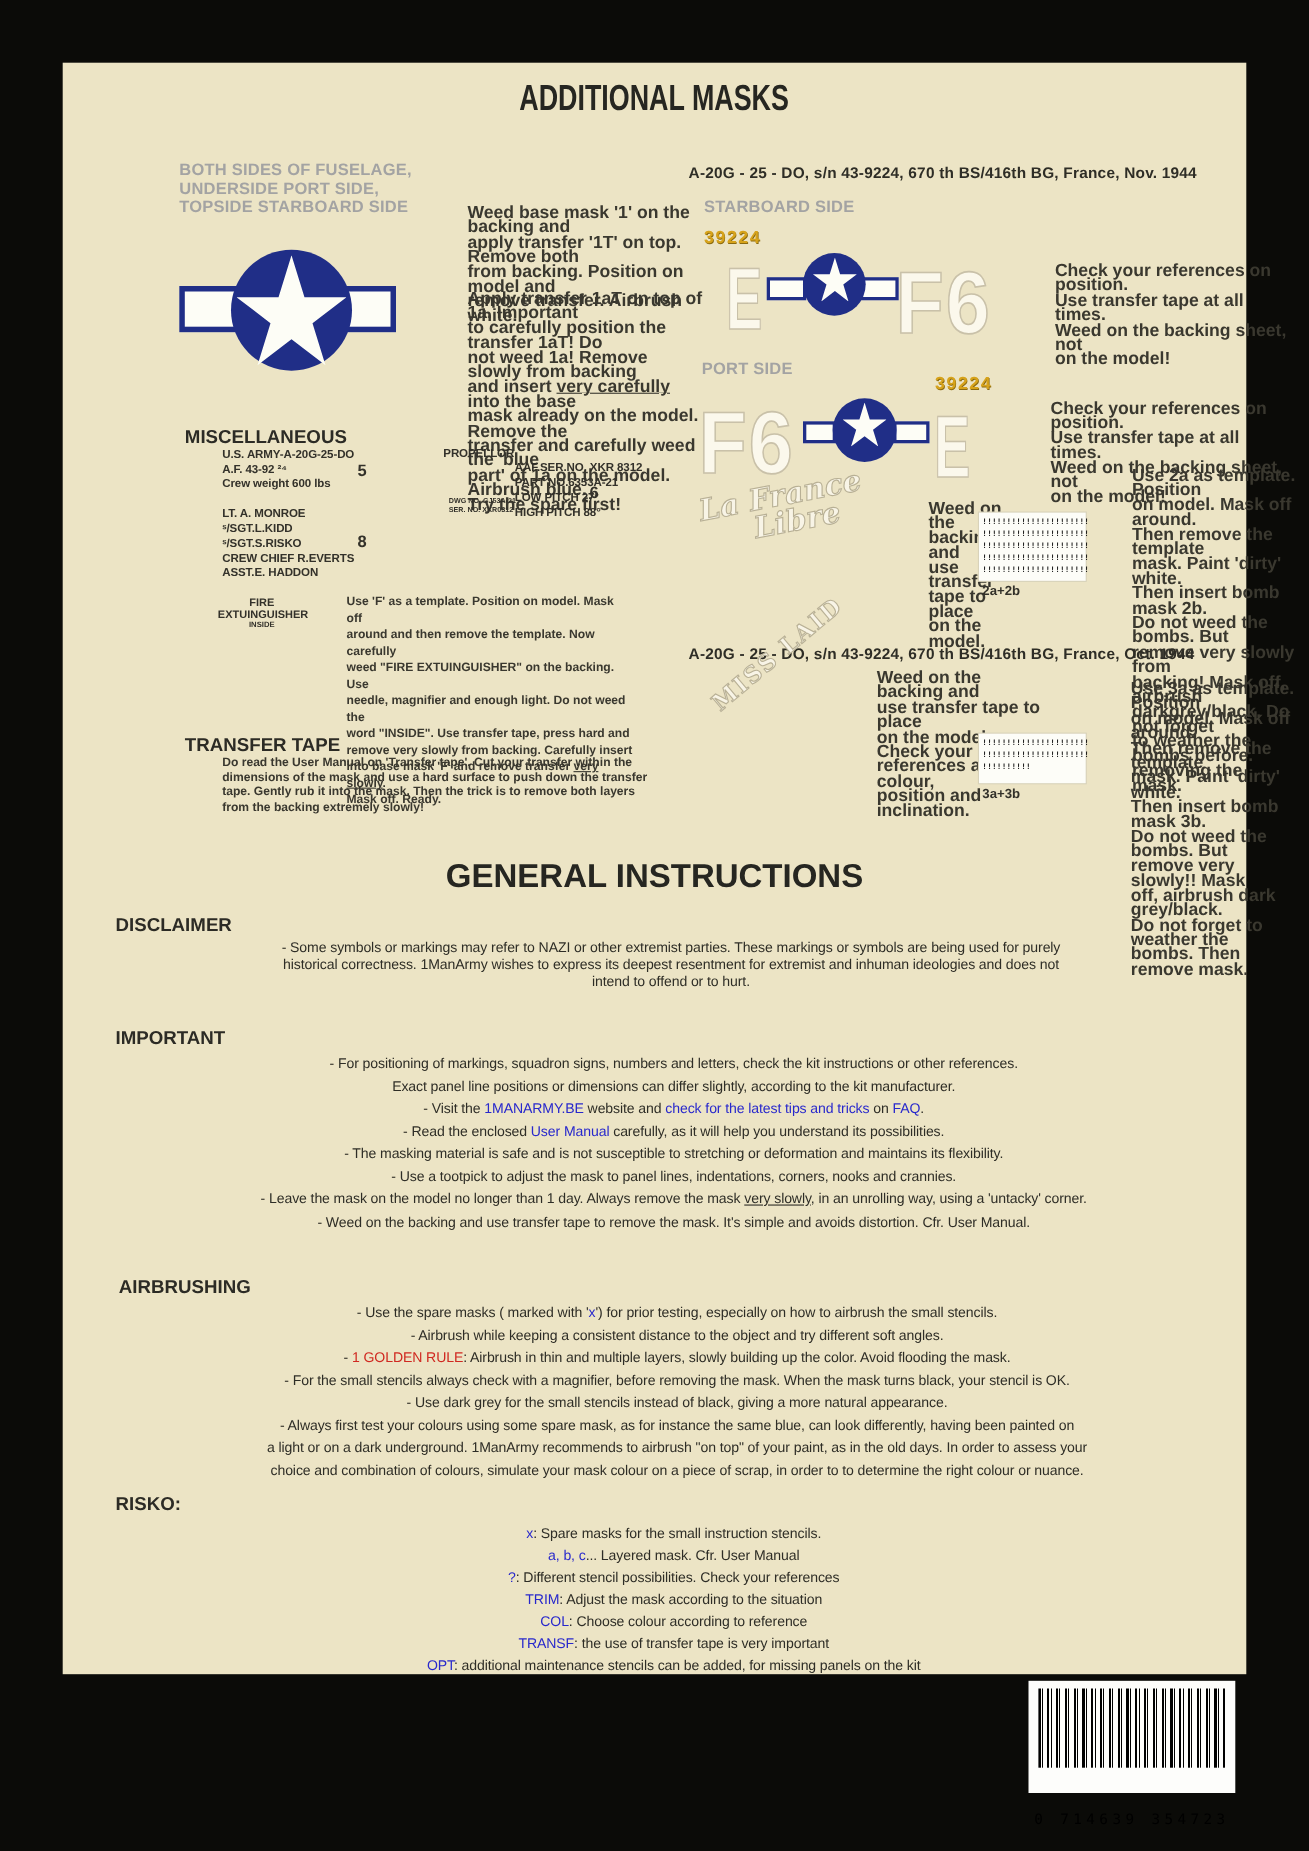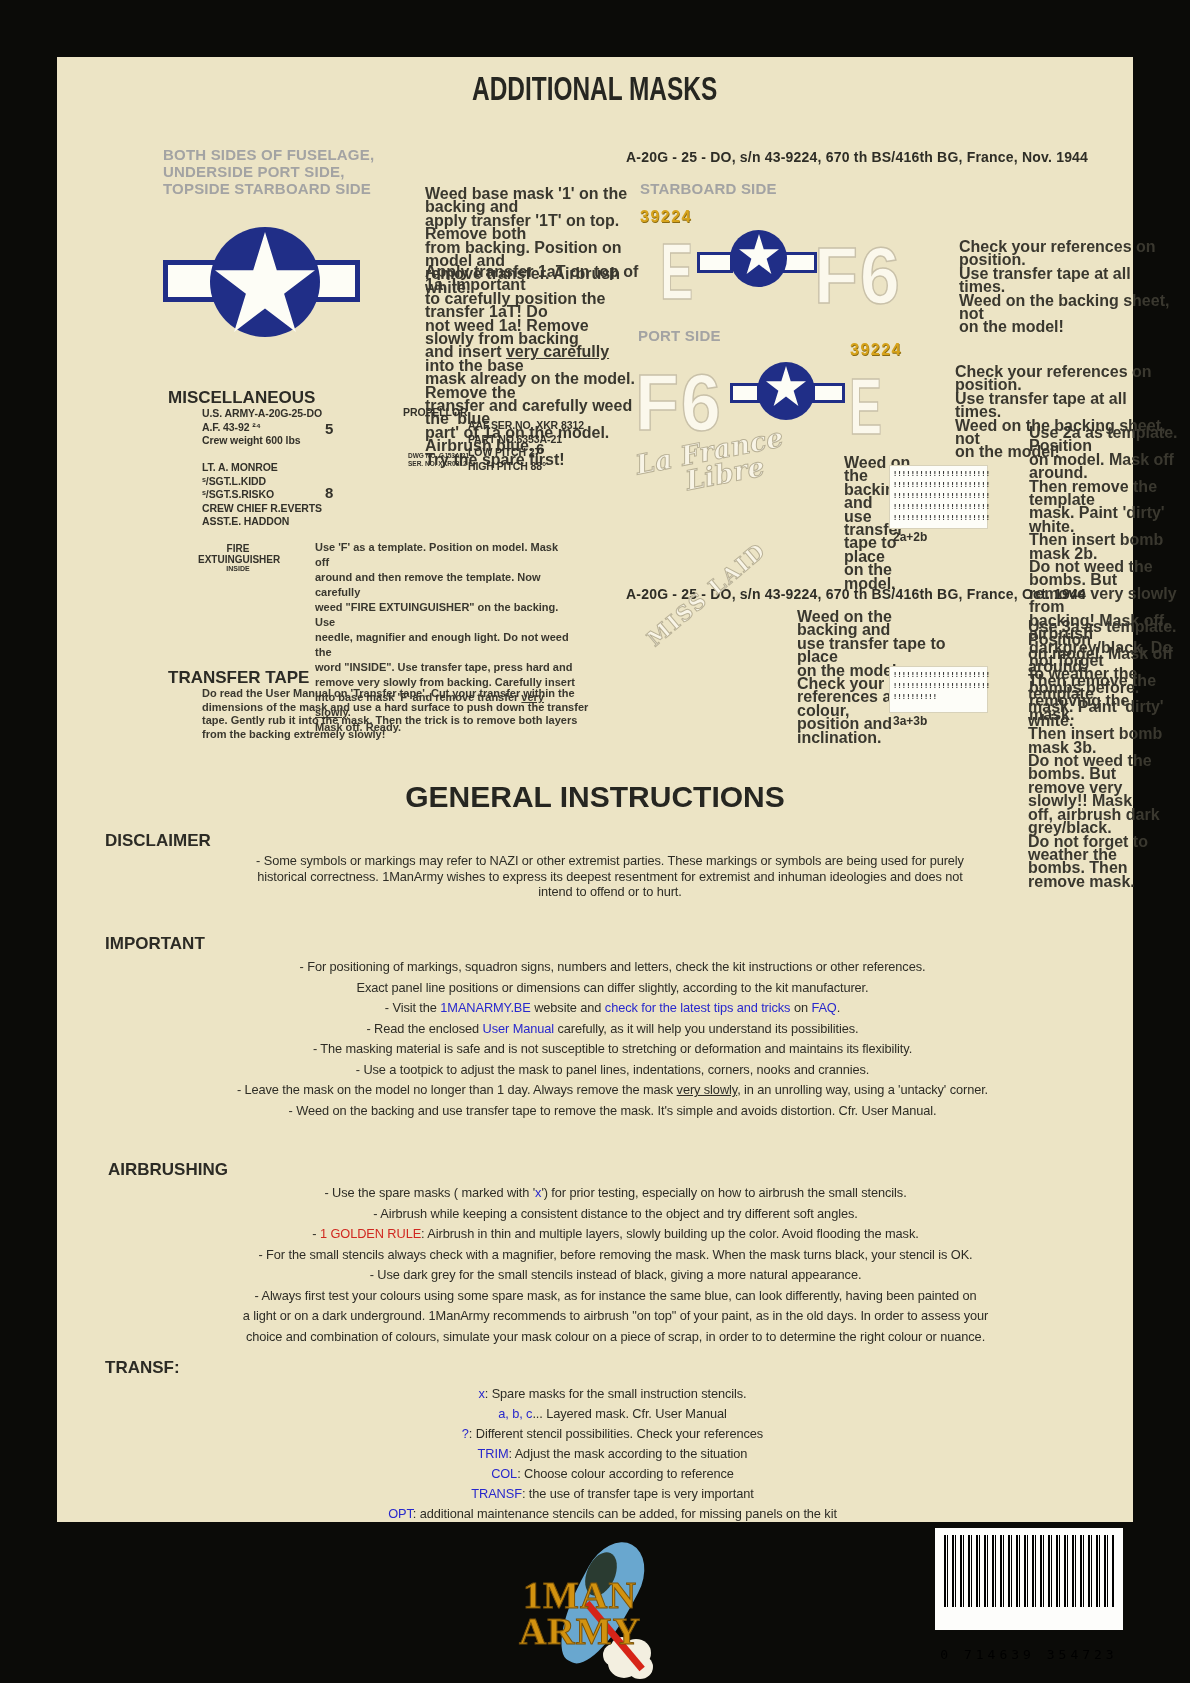--- a/index.html
+++ b/index.html
@@ -256,37 +256,29 @@
     <div class="bullet"><span>- Use the spare masks ( marked with '</span><span class="seg-link">x</span><span>') for prior testing, especially on how to airbrush the small stencils.</span></div>
     <div class="bullet"><span>- Airbrush while keeping a consistent distance to the object and try different soft angles.</span></div>
     <div class="bullet"><span>- </span><span class="seg-red">1 GOLDEN RULE</span><span>: Airbrush in thin and multiple layers, slowly building up the color. Avoid flooding the mask.</span></div>
     <div class="bullet"><span>- For the small stencils always check with a magnifier, before removing the mask. When the mask turns black, your stencil is OK.</span></div>
     <div class="bullet"><span>- Use dark grey for the small stencils instead of black, giving a more natural appearance.</span></div>
     <div class="bullet"><span>- Always first test your colours using some spare mask, as for instance the same blue, can look differently, having been painted on
    a light or on a dark underground. 1ManArmy recommends to airbrush "on top" of your paint, as in the old days. In order to assess your
    choice and combination of colours, simulate your mask colour on a piece of scrap, in order to to determine the right colour or nuance.</span></div>
   </div>
 
-  <div class="abs secthead" style="left:105px; top:1358px;">TRANSF:</div>
+  <div class="abs secthead" style="left:105px; top:1358px;">RISKO:</div>
   <div class="abs gbody" style="left:105px; top:1384px; width:1015px;">
     <div class="legend-line"><span class="seg-link">x</span><span>: Spare masks for the small instruction stencils.</span></div>
     <div class="legend-line"><span class="seg-link">a, b, c</span><span>... Layered mask. Cfr. User Manual</span></div>
     <div class="legend-line"><span class="seg-link">?</span><span>: Different stencil possibilities. Check your references</span></div>
     <div class="legend-line"><span class="seg-link">TRIM</span><span>: Adjust the mask according to the situation</span></div>
     <div class="legend-line"><span class="seg-link">COL</span><span>: Choose colour according to reference</span></div>
     <div class="legend-line"><span class="seg-link">TRANSF</span><span>: the use of transfer tape is very important</span></div>
     <div class="legend-line"><span class="seg-link">OPT</span><span>: additional maintenance stencils can be added, for missing panels on the kit</span></div>
   </div>
 
-  <div class="abs logo">
-    <div class="bomb"></div>
-    <div class="fly"></div>
-    <div class="smoke"></div>
-    <div class="slash"></div>
-    <div class="word" style="top:40px;">1MAN</div>
-    <div class="word" style="top:76px;">ARMY</div>
-  </div>
 
   <div class="abs barcode">
     <div class="bars"></div>
     <div class="digits">0 714639 354723</div>
   </div>
 </div>
 
 </body></html>

